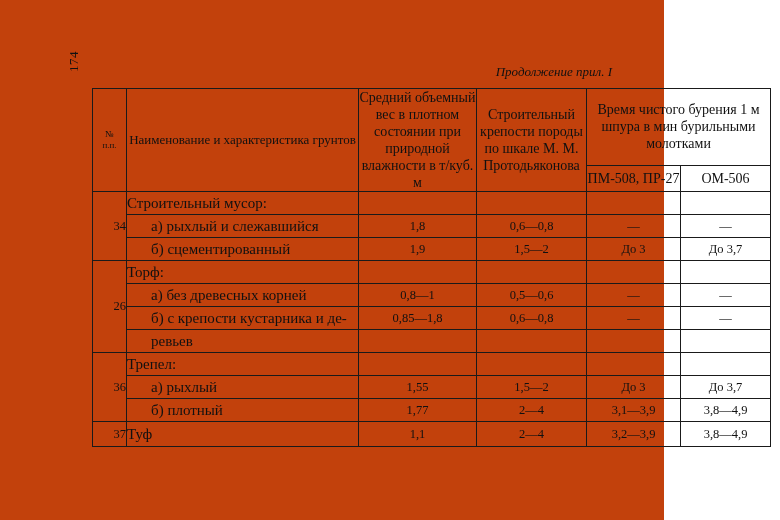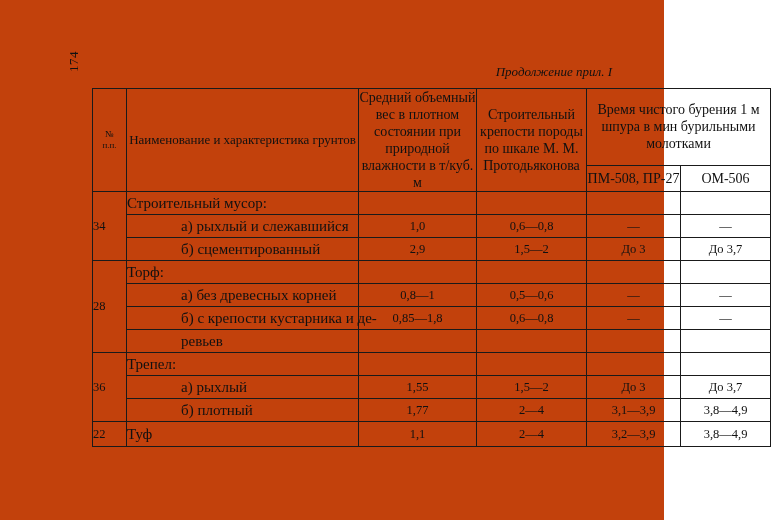--- a/index.html
+++ b/index.html
@@ -74,32 +74,32 @@
   }
   .col-num { width: 34px; }
   .col-name { width: 232px; }
   .col-dens { width: 118px; }
   .col-coef { width: 110px; }
   .col-t1 { width: 94px; }
   .col-t2 { width: 90px; }
 
   
   .num {
-    text-align: left;
+    text-align: right;
     font-size: 12.5px;
     height: 22px;
   }
   .name {
     font-size: 15px;
     padding-left: 10px;
     height: 22px;
     white-space: nowrap;
   }
   .name.indent {
-    padding-left: 54px;
+    padding-left: 24px;
   }
   .val {
     text-align: center;
     font-size: 12.5px;
     height: 22px;
     white-space: nowrap;
   }
   .bold { font-weight: bold; }
   .group-start td { border-top: 1px solid #1a1a1a; }
   .dash { letter-spacing: 0; }
@@ -143,35 +143,35 @@
       <tr class="group-start">
         <td class="num" rowspan="3">34</td>
         <td class="name">Строительный мусор:</td>
         <td class="val"></td>
         <td class="val"></td>
         <td class="val"></td>
         <td class="val"></td>
       </tr>
       <tr>
         <td class="name indent">а) рыхлый и слежавшийся</td>
-        <td class="val bold">1,0</td>
+        <td class="val bold">1,8</td>
         <td class="val">0,6—0,8</td>
         <td class="val dash">—</td>
         <td class="val dash">—</td>
       </tr>
       <tr>
         <td class="name indent">б) сцементированный</td>
-        <td class="val bold">2,9</td>
+        <td class="val bold">1,9</td>
         <td class="val">1,5—2</td>
         <td class="val">До 3</td>
         <td class="val">До 3,7</td>
       </tr>
 
       <tr class="group-start">
-        <td class="num" rowspan="4">28</td>
+        <td class="num" rowspan="4">26</td>
         <td class="name">Торф:</td>
         <td class="val"></td>
         <td class="val"></td>
         <td class="val"></td>
         <td class="val"></td>
       </tr>
       <tr>
         <td class="name indent">а) без древесных корней</td>
         <td class="val">0,8—1</td>
         <td class="val">0,5—0,6</td>
@@ -210,21 +210,21 @@
       </tr>
       <tr>
         <td class="name indent">б) плотный</td>
         <td class="val bold">1,77</td>
         <td class="val">2—4</td>
         <td class="val">3,1—3,9</td>
         <td class="val">3,8—4,9</td>
       </tr>
 
       <tr class="group-start row-tall">
-        <td class="num">22</td>
+        <td class="num">37</td>
         <td class="name">Туф</td>
         <td class="val bold">1,1</td>
         <td class="val">2—4</td>
         <td class="val">3,2—3,9</td>
         <td class="val">3,8—4,9</td>
       </tr>
 
     </tbody>
   </table>
 

